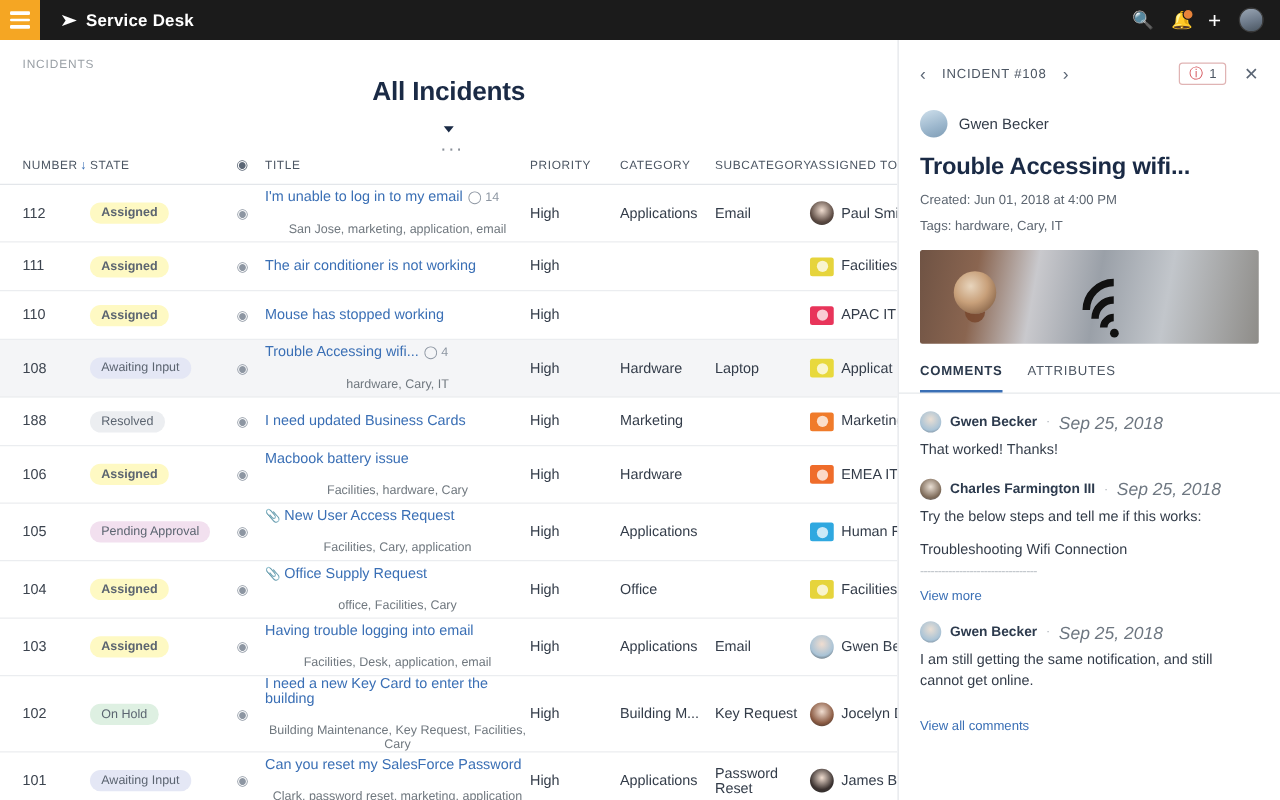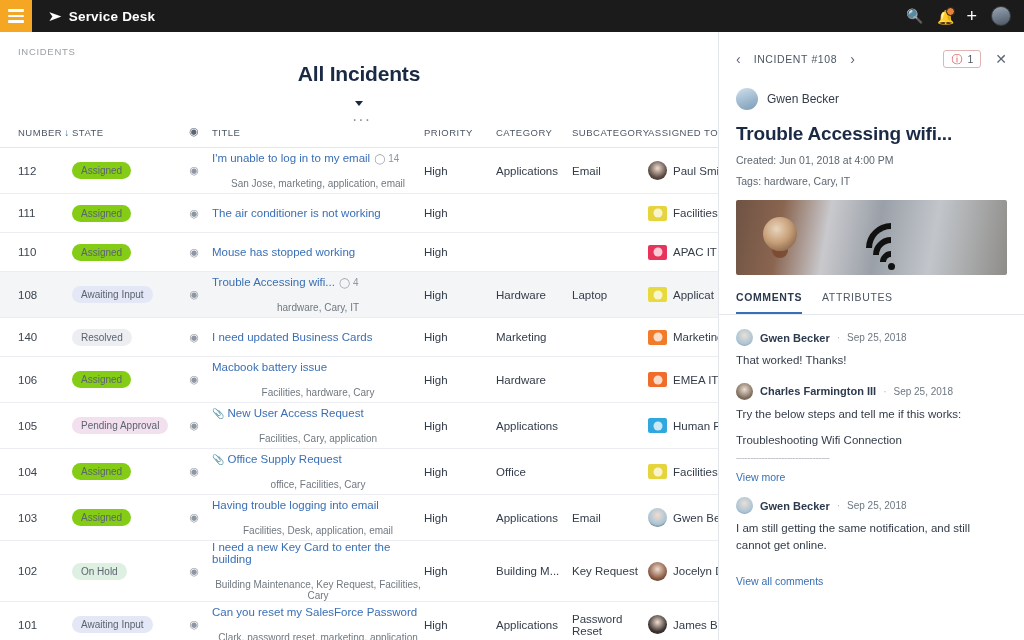--- a/index.html
+++ b/index.html
@@ -89,21 +89,21 @@
 
   tbody tr { border-bottom: 1px solid #ebedf0; height: 39px; }
   tbody tr.tall { height: 46px; }
   tbody tr.sel { background: #f4f5f7; }
   tbody td { font-size: 11.5px; color: #333c49; vertical-align: middle; }
   td.num { padding-left: 18px; font-size: 11.5px; color: #3c444f; }
   .badge {
     display: inline-block; padding: 3px 9px; border-radius: 10px;
     font-size: 10px; color: #5b6470; white-space: nowrap;
   }
-  .b-assigned { background: #84cc16; }
+  .b-assigned { background: #fef9c3; font-weight: bold; }
   .b-awaiting { background: #e4e7f5; }
   .b-resolved { background: #eceef1; }
   .b-pending  { background: #f2e0ef; }
   .b-onhold   { background: #def0e2; }
   .eye { color: #8d96a2; font-size: 11px; text-align: center; cursor: pointer; }
   .t-link { color: #3a6fb5; font-size: 11.5px; cursor: pointer; }
   .t-sub { color: #70787f; font-size: 10px; margin-top: 14px; text-align: center; }
   .cmt { color: #8d96a2; font-size: 10px; margin-left: 4px; white-space: nowrap; }
   .attach { color: #8d96a2; font-size: 10px; margin-right: 3px; }
   .assignee { display: flex; align-items: center; gap: 6px; white-space: nowrap; font-size: 11.5px; }
@@ -163,21 +163,21 @@
   .p-tabs { display: flex; gap: 20px; padding: 16px 17px 0 17px; border-bottom: 1px solid #e6e9ec; }
   .p-tab { font-size: 10.5px; color: #4c5663; letter-spacing: .6px; padding-bottom: 9px; cursor: pointer; }
   .p-tab.on { color: #2c3a4d; border-bottom: 2px solid #3a6fb5; font-weight: bold; }
 
   .comments { padding: 0 17px; }
   .cm { padding-top: 14px; }
   .cm-head { display: flex; align-items: center; gap: 7px; }
   .cm-av { width: 17px; height: 17px; border-radius: 50%; flex: 0 0 17px; }
   .cm-name { font-size: 11px; font-weight: bold; color: #2c3a4d; }
   .cm-sep { color: #aeb4bb; font-size: 10px; }
-  .cm-date { font-size: 10px; color: #6e7781; }
+  .cm-date { font-size: 14px; color: #6e7781; font-style: italic; }
   .cm-body { font-size: 11.5px; color: #333c49; margin-top: 6px; line-height: 1.45; }
   .cm-body .gap { display: block; height: 10px; }
   .dashes { color: #b9bec4; font-size: 10px; letter-spacing: -.5px; margin-top: 3px; overflow: hidden; white-space: nowrap; }
   .view-more { font-size: 10.5px; color: #3a6fb5; margin-top: 8px; cursor: pointer; }
   .view-all { font-size: 10.5px; color: #3a6fb5; padding: 22px 17px 0 17px; cursor: pointer; }
 </style>
 </head>
 <body>
 
 <div class="app">
@@ -314,21 +314,21 @@
             <td>Hardware</td>
             <td>Laptop</td>
             <td>
               <span class="assignee">
                 <span class="grp" style="background:#e8d93c"></span>
                 <span>Applicat</span>
               </span>
             </td>
           </tr>
           <tr>
-            <td class="num">140</td>
+            <td class="num">188</td>
             <td><span class="badge b-resolved">Resolved</span></td>
             <td class="eye"><span>◉</span></td>
             <td>
               <div><span class="t-link">I need updated Business Cards</span></div>
             </td>
             <td>High</td>
             <td>Marketing</td>
             <td></td>
             <td>
               <span class="assignee">

